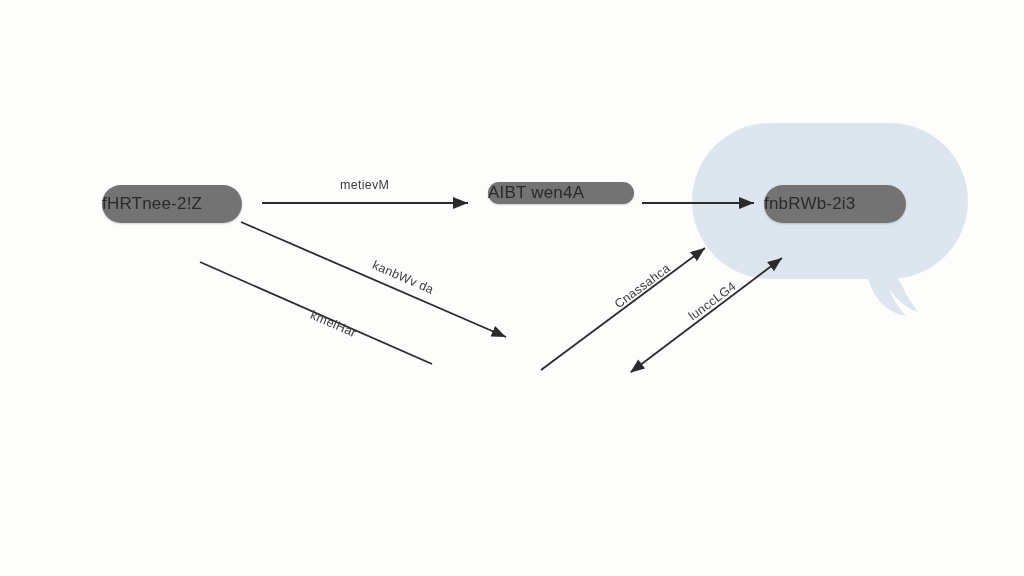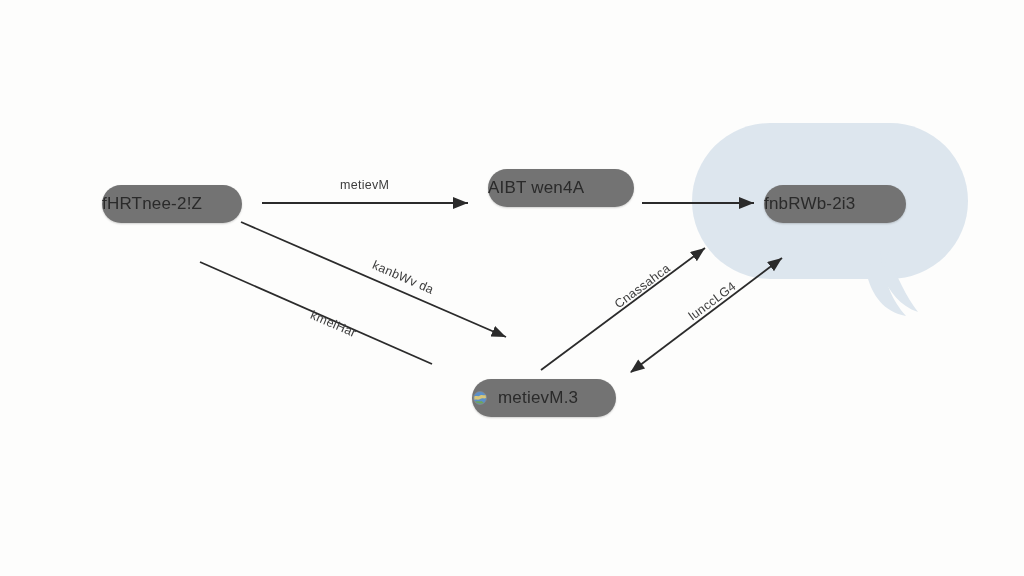--- a/index.html
+++ b/index.html
@@ -92,39 +92,28 @@
 
     <line x1="541" y1="370" x2="705" y2="248" stroke="#2b2b2b" stroke-width="1.8" marker-end="url(#arrowEnd)"></line>
 
     <line x1="631" y1="372" x2="782" y2="258" stroke="#2b2b2b" stroke-width="1.8" marker-end="url(#arrowEnd)" marker-start="url(#arrowStart)"></line>
   </svg>
 
   <div class="node" style="left:102px; top:185px; width:140px; height:38px;">
     <span class="node-label">fHRTnee-2!Z</span>
   </div>
 
-  <div class="node" style="left:488px; top:169px; width:146px; height:38px;">
+  <div class="node" style="left:488px; top:182px; width:146px; height:22px;">
     <span class="node-label">AIBT wen4A</span>
   </div>
 
   <div class="node" style="left:764px; top:185px; width:142px; height:38px;">
     <span class="node-label">fnbRWb-2i3</span>
   </div>
 
-  <div class="node" style="left:472px; top:379px; width:144px; height:38px;">
-    <span class="node-icon">
-      <svg viewBox="0 0 18 16" width="18" height="16">
-        <circle cx="8" cy="8" r="6.5" fill="#5b8fc9"></circle>
-        <path d="M2.2 6.5 C4 5 6 7 8 5.6 C10 4.2 12 6 14 5 L14.2 8 C12 9 10 7.6 8.2 9 C6.4 10.4 4 9 2.4 10 Z" fill="#d8c67a"></path>
-        <path d="M3 11.5 C5 10.5 7 12 9.5 11 L12 13 C9.5 14.2 6 13.6 4 12.6 Z" fill="#6fa45c"></path>
-        <circle cx="8" cy="8" r="6.5" fill="none" stroke="#8a8a8a" stroke-width="0.7"></circle>
-      </svg>
-    </span>
-    <span class="node-label">metievM.3</span>
-  </div>
 
   <div class="edge-label" style="left:340px; top:178px;">metievM</div>
 
   <div class="edge-label" style="left:376px; top:258px; transform: rotate(23.5deg);">kanbWv da</div>
 
   <div class="edge-label" style="left:314px; top:308px; transform: rotate(23.5deg);">kmelHar</div>
 
   <div class="edge-label" style="left:612px; top:300px; transform: rotate(-36.5deg);">Cnassahca</div>
 
   <div class="edge-label" style="left:686px; top:312px; transform: rotate(-36.5deg);">lunccLG4</div>

